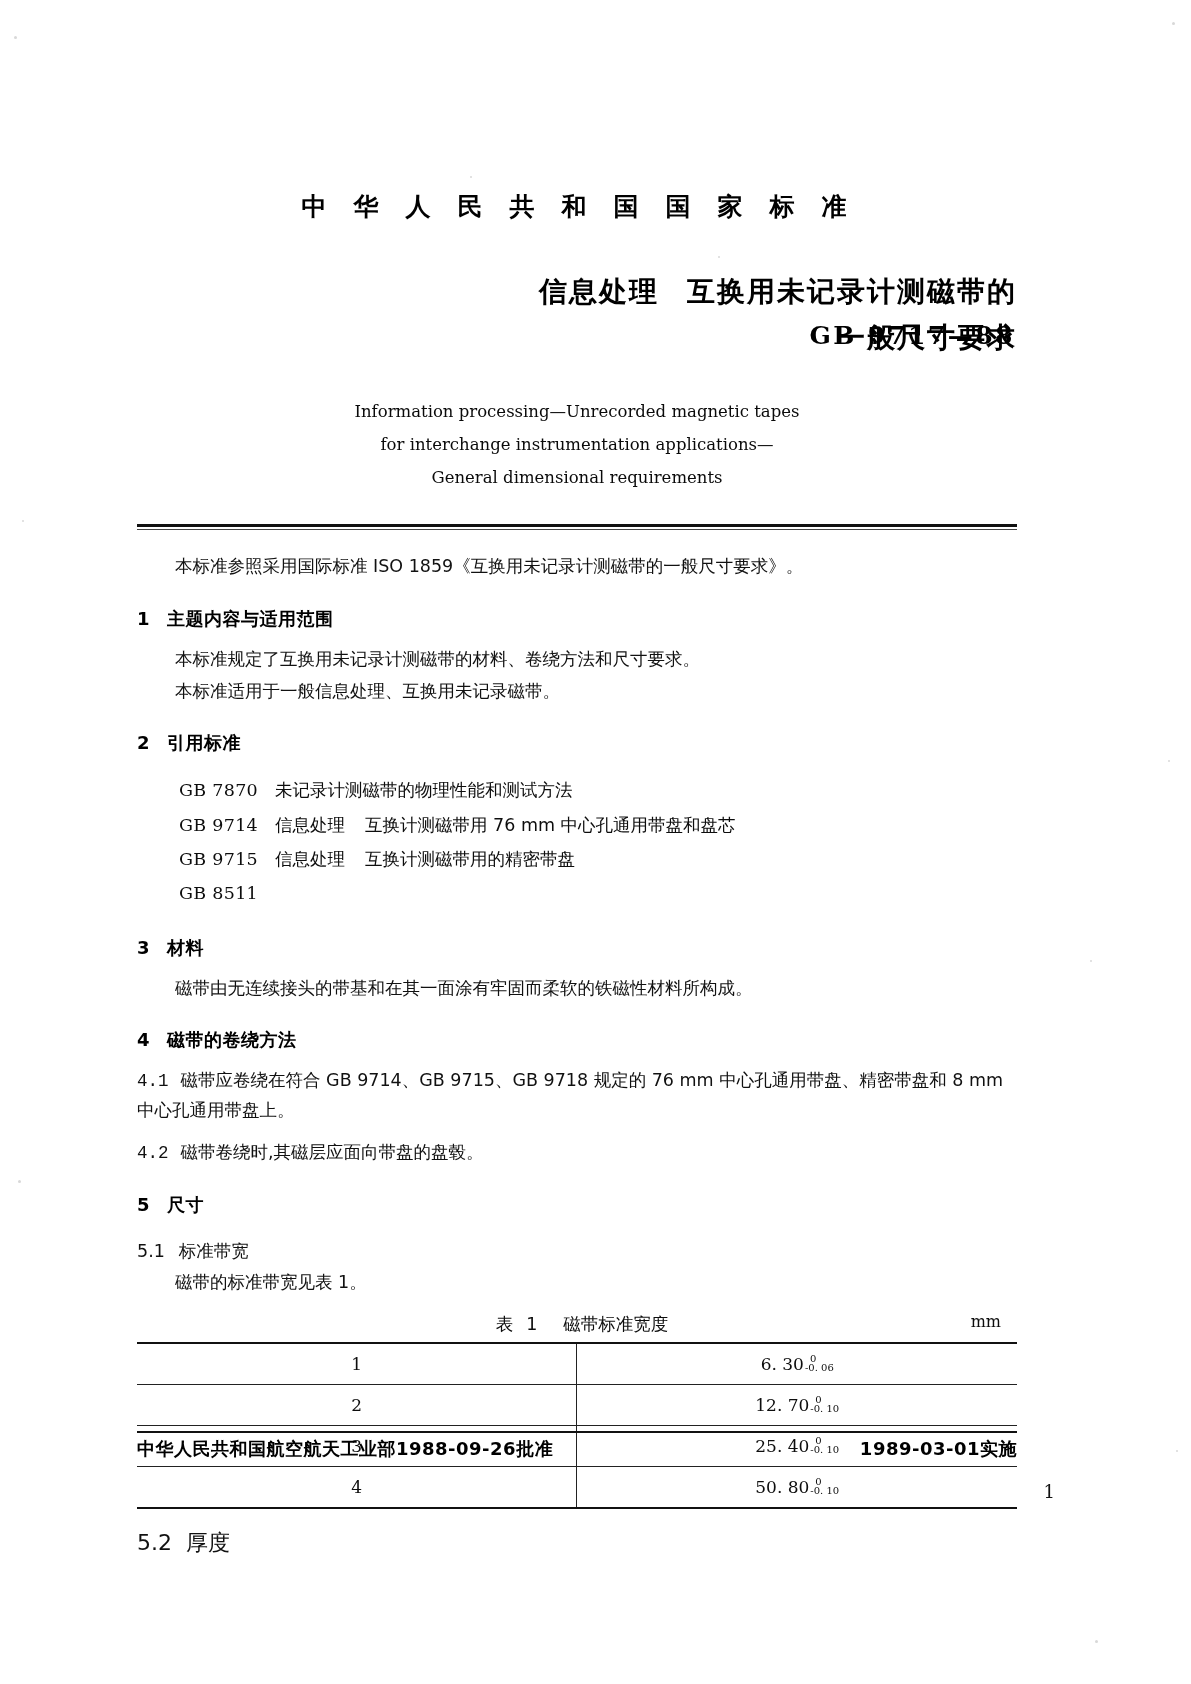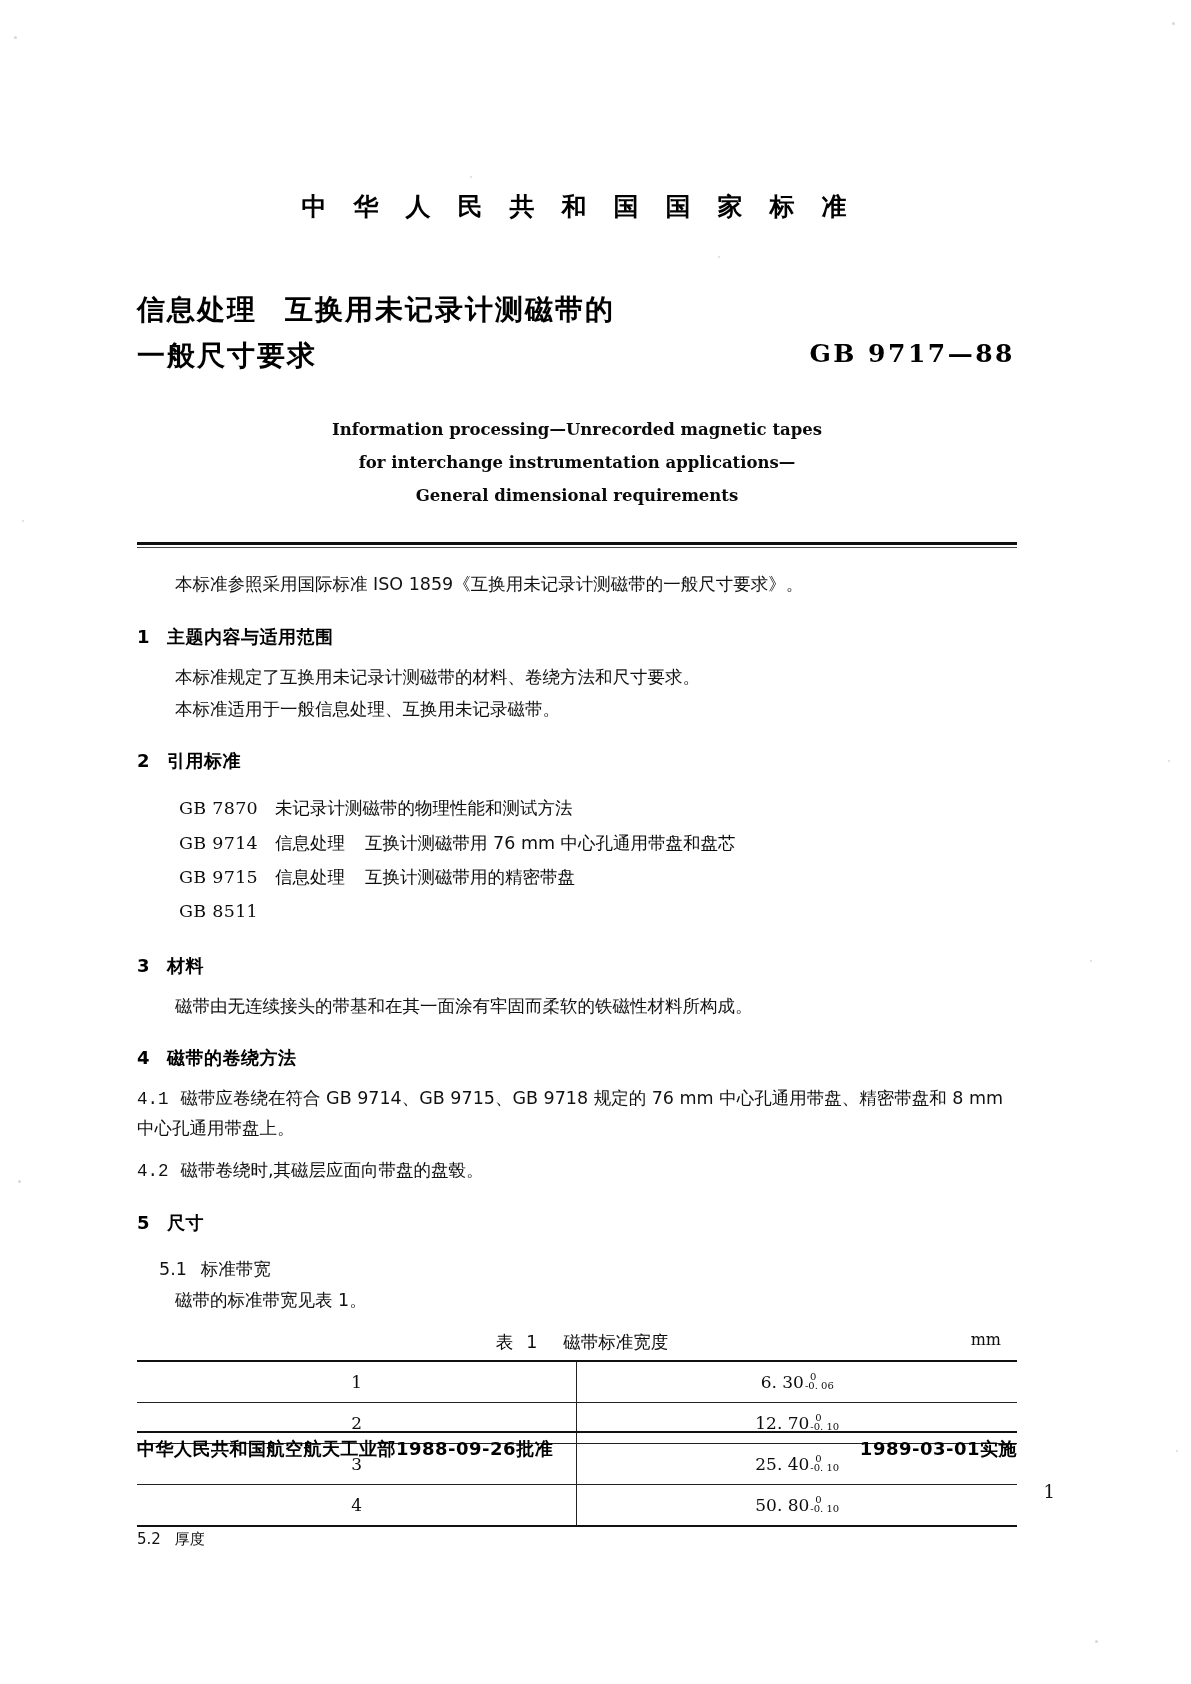--- a/index.html
+++ b/index.html
@@ -42,22 +42,22 @@
     text-align: center;
     font-family: Liberation Mono, monospace;
     font-weight: bold;
     font-size: 25px;
     letter-spacing: 6px;
     margin-top: 190px;
     color: #000;
   }
   .title-block {
     position: relative;
-    margin-top: 64px;
-    text-align: left;
+    margin-top: 46px;
+    text-align: right;
   }
   .title-line {
     font-family: "DejaVu Sans", "Liberation Sans", sans-serif;
     font-weight: bold;
     font-size: 28px;
     letter-spacing: 2px;
     line-height: 1.65;
     color: #000;
   }
   .title-line .gap { display:inline-block; width: 28px; }
@@ -68,21 +68,21 @@
     font-family: "DejaVu Serif", "Liberation Serif", serif;
     font-weight: bold;
     font-size: 25px;
     letter-spacing: 2.5px;
     color: #000;
   }
   .en-title {
     margin-top: 34px;
     text-align: center;
     font-family: "DejaVu Serif", "Liberation Serif", serif;
-    font-weight: bold;
+    font-weight: normal;
     font-size: 16.5px;
     line-height: 2.0;
     color: #0a0a0a;
   }
 
   .rule-heavy {
     margin-top: 30px;
     border-top: 3px solid #111;
     border-bottom: 1px solid #444;
     height: 2px;
@@ -137,21 +137,20 @@
   }
   .numbered .lbl {
     font-family: Liberation Mono, monospace;
     display: inline-block;
     margin-right: 12px;
   }
 
   .sub-head {
     margin-top: 20px;
     font-size: 17.5px;
-    margin-left: 22px;
   }
   .sub-head .lbl {
     display: inline-block;
     margin-right: 14px;
   }
 
   
   .tbl-wrap { margin-top: 16px; position: relative; }
   .tbl-cap {
     text-align: center;
@@ -201,21 +200,21 @@
   }
   .tol .dn {
     display: block;
     font-size: 10px;
     line-height: 9px;
     text-align: left;
     position: relative;
     top: 1px;
   }
 
-  .after-table { font-size: 15px; }
+  .after-table { margin-top: 16px; font-size: 22px; }
   .after-table .lbl { display: inline-block; margin-right: 14px; }
 
   
   .footer-rule {
     position: absolute;
     left: 137px;
     top: 1431px;
     width: 880px;
     border-top: 2.5px solid #111;
   }

